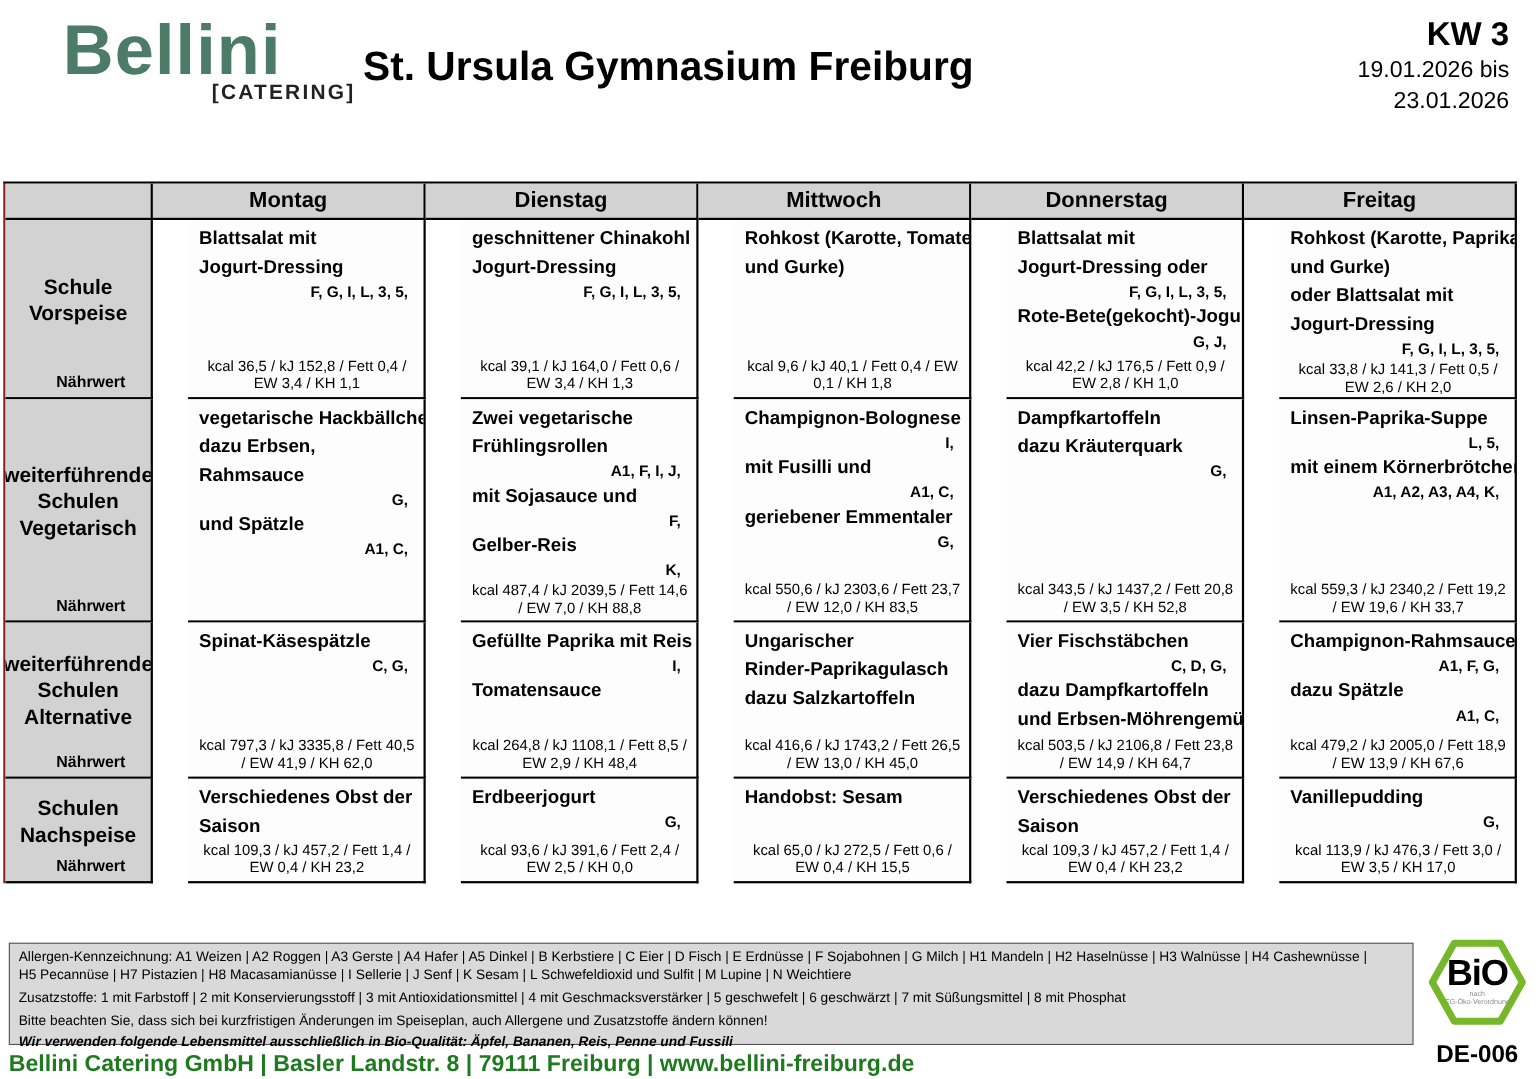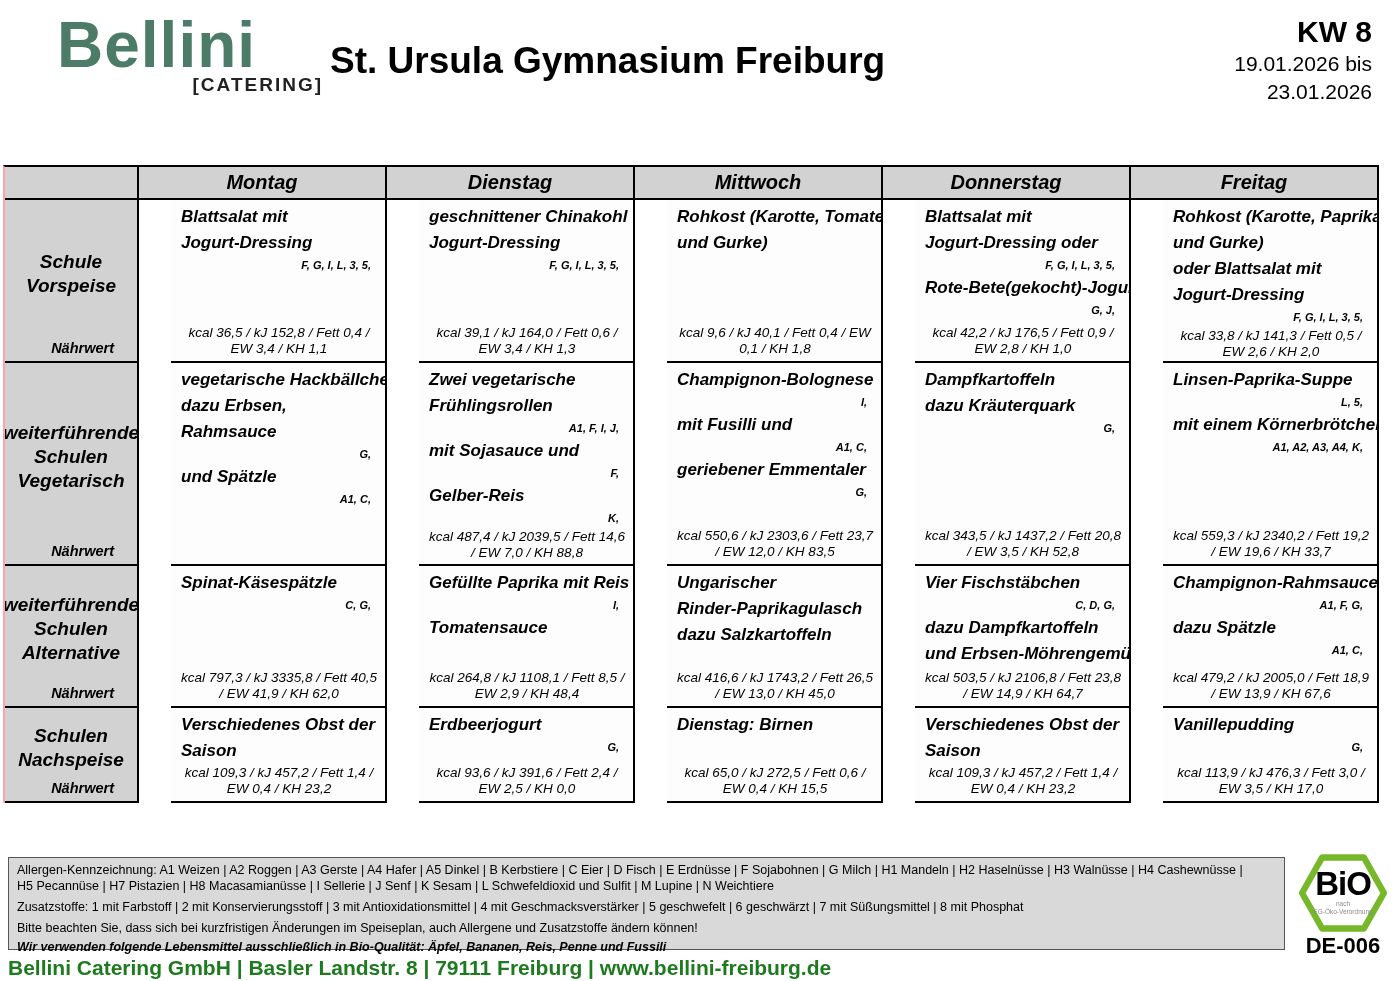--- a/index.html
+++ b/index.html
@@ -17,67 +17,67 @@
     font-size:37px;font-weight:700;letter-spacing:0px;
   }
   .week-box{position:absolute;right:28px;top:14px;text-align:right;}
   .week-kw{font-size:30px;font-weight:700;line-height:36px;}
   .week-date{font-size:21px;line-height:28px;}
   
   .menu-table{
     position:absolute;left:3px;top:165px;width:1374px;
     display:grid;grid-template-columns:134px repeat(5,1fr);
     grid-template-rows:33px 163px 203px 142px 95px;
-    border-top:2px solid #000;border-left:2px solid #fca5a5;font-style:italic;
+    border-top:2px solid #000;border-left:2px solid #7f1d1d;
   }
   .cell{border-right:2px solid #000;border-bottom:2px solid #000;background:#fdfdfd;overflow:hidden;box-sizing:border-box;}
   .corner,.day-header,.row-label{background:#d2d2d2;}
   .day-header{display:flex;align-items:center;justify-content:center;font-size:20px;font-weight:700;}
   .row-label{display:flex;flex-direction:column;position:relative;}
   .row-label-text{flex:1;display:flex;flex-direction:column;align-items:center;justify-content:center;
     padding-bottom:14px;font-size:19px;font-weight:700;line-height:24px;text-align:center;border-radius:10px;}
   .nw-label{position:absolute;bottom:5px;right:23px;font-size:14.5px;font-weight:700;}
   .menu-cell{display:flex;flex-direction:column;padding:4px 8px 3px 10px;margin-left:32px;}
   .dish-line{font-size:17px;font-weight:700;line-height:26px;white-space:nowrap;}
-  .alg-line{font-size:11px;font-weight:700;line-height:19px;text-align:right;padding-right:6px;}
+  .alg-line{font-size:14px;font-weight:700;line-height:19px;text-align:right;padding-right:6px;}
   .nutrition{margin-top:auto;font-size:13.5px;line-height:16px;text-align:center;padding:1px 0 1px 0;}
   
   .info-box{
     position:absolute;left:8px;top:857px;width:1259px;height:82px;
     background:#d9d9d9;border:1px solid #555;padding:4px 8px 5px 8px;
     font-size:12.5px;line-height:16px;
   }
   .info-line{margin:0;}
   .info-gap{margin-top:5px;}
   .info-bold{font-weight:700;margin-top:3px;font-style:italic;}
   
   .bio-seal{position:absolute;left:1294px;top:853px;width:98px;text-align:center;}
   .seal-wrap{position:relative;width:98px;height:80px;margin:0 auto;}
   .seal-wrap svg{position:absolute;left:0;top:0;}
   .seal-text{position:absolute;left:0;top:14px;width:98px;text-align:center;}
   .seal-label{font-size:33px;font-weight:700;line-height:33px;letter-spacing:-1px;}
   .seal-sub{font-size:6.5px;color:#8a8a8a;line-height:8px;}
-  .seal-code{font-size:22px;font-weight:700;margin-top:0;}
+  .seal-code{font-size:22px;font-weight:700;margin-top:12px;}
   
   .footer-contact{
     position:absolute;left:8px;top:956px;font-size:21px;font-weight:700;color:#1e7a1e;
   }
 </style>
 </head>
 <body>
 
 <div class="logo">
   <div class="logo-text" style="color: rgb(76, 123, 104);">Bellini</div>
   <div class="logo-sub">[CATERING]</div>
 </div>
 
 <h1 class="page-title">St. Ursula Gymnasium Freiburg</h1>
 
 <div class="week-box">
-  <div class="week-kw">KW 8</div>
+  <div class="week-kw">KW 3</div>
   <div class="week-date">19.01.2026 bis</div>
   <div class="week-date">23.01.2026</div>
 </div>
 
 <div class="menu-table">
     <div class="cell corner"></div>
     <div class="cell day-header">Montag</div>
     <div class="cell day-header">Dienstag</div>
     <div class="cell day-header">Mittwoch</div>
     <div class="cell day-header">Donnerstag</div>
@@ -220,21 +220,21 @@
       <div class="dish-line">Verschiedenes Obst der</div>
       <div class="dish-line">Saison</div>
       <div class="nutrition">kcal 109,3 / kJ 457,2 / Fett 1,4 / EW 0,4 / KH 23,2</div>
     </div>
     <div class="cell menu-cell">
       <div class="dish-line">Erdbeerjogurt</div>
       <div class="alg-line">G,</div>
       <div class="nutrition">kcal 93,6 / kJ 391,6 / Fett 2,4 / EW 2,5 / KH 0,0</div>
     </div>
     <div class="cell menu-cell">
-      <div class="dish-line">Dienstag: Birnen</div>
+      <div class="dish-line">Handobst: Sesam</div>
       <div class="nutrition">kcal 65,0 / kJ 272,5 / Fett 0,6 / EW 0,4 / KH 15,5</div>
     </div>
     <div class="cell menu-cell">
       <div class="dish-line">Verschiedenes Obst der</div>
       <div class="dish-line">Saison</div>
       <div class="nutrition">kcal 109,3 / kJ 457,2 / Fett 1,4 / EW 0,4 / KH 23,2</div>
     </div>
     <div class="cell menu-cell">
       <div class="dish-line">Vanillepudding</div>
       <div class="alg-line">G,</div>

